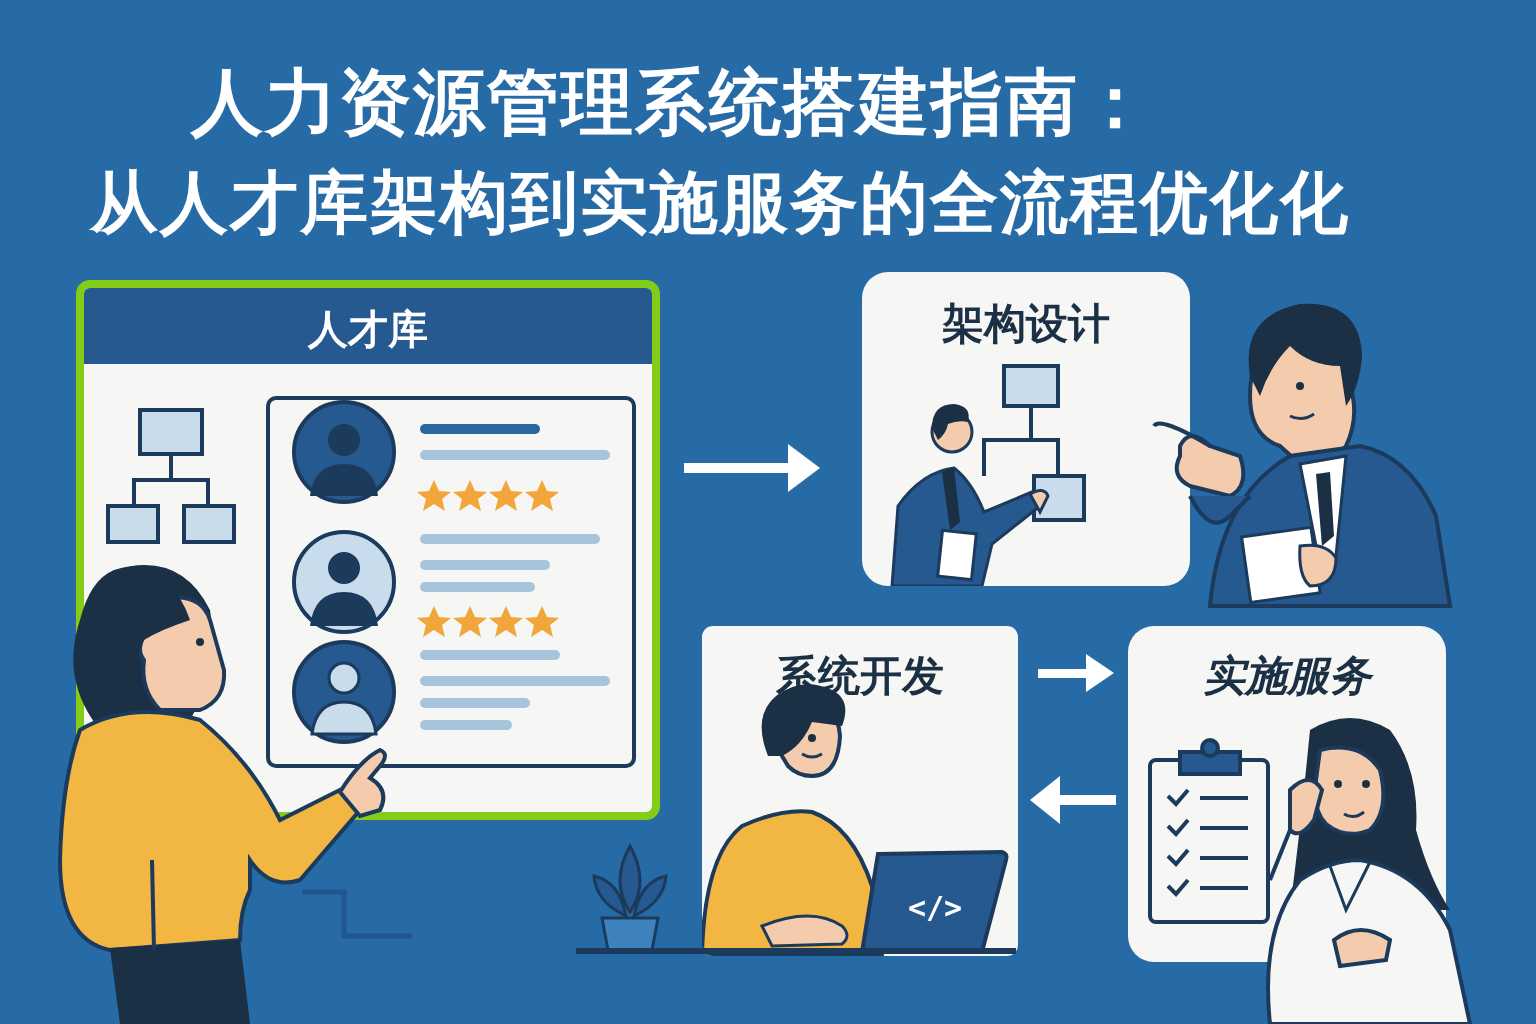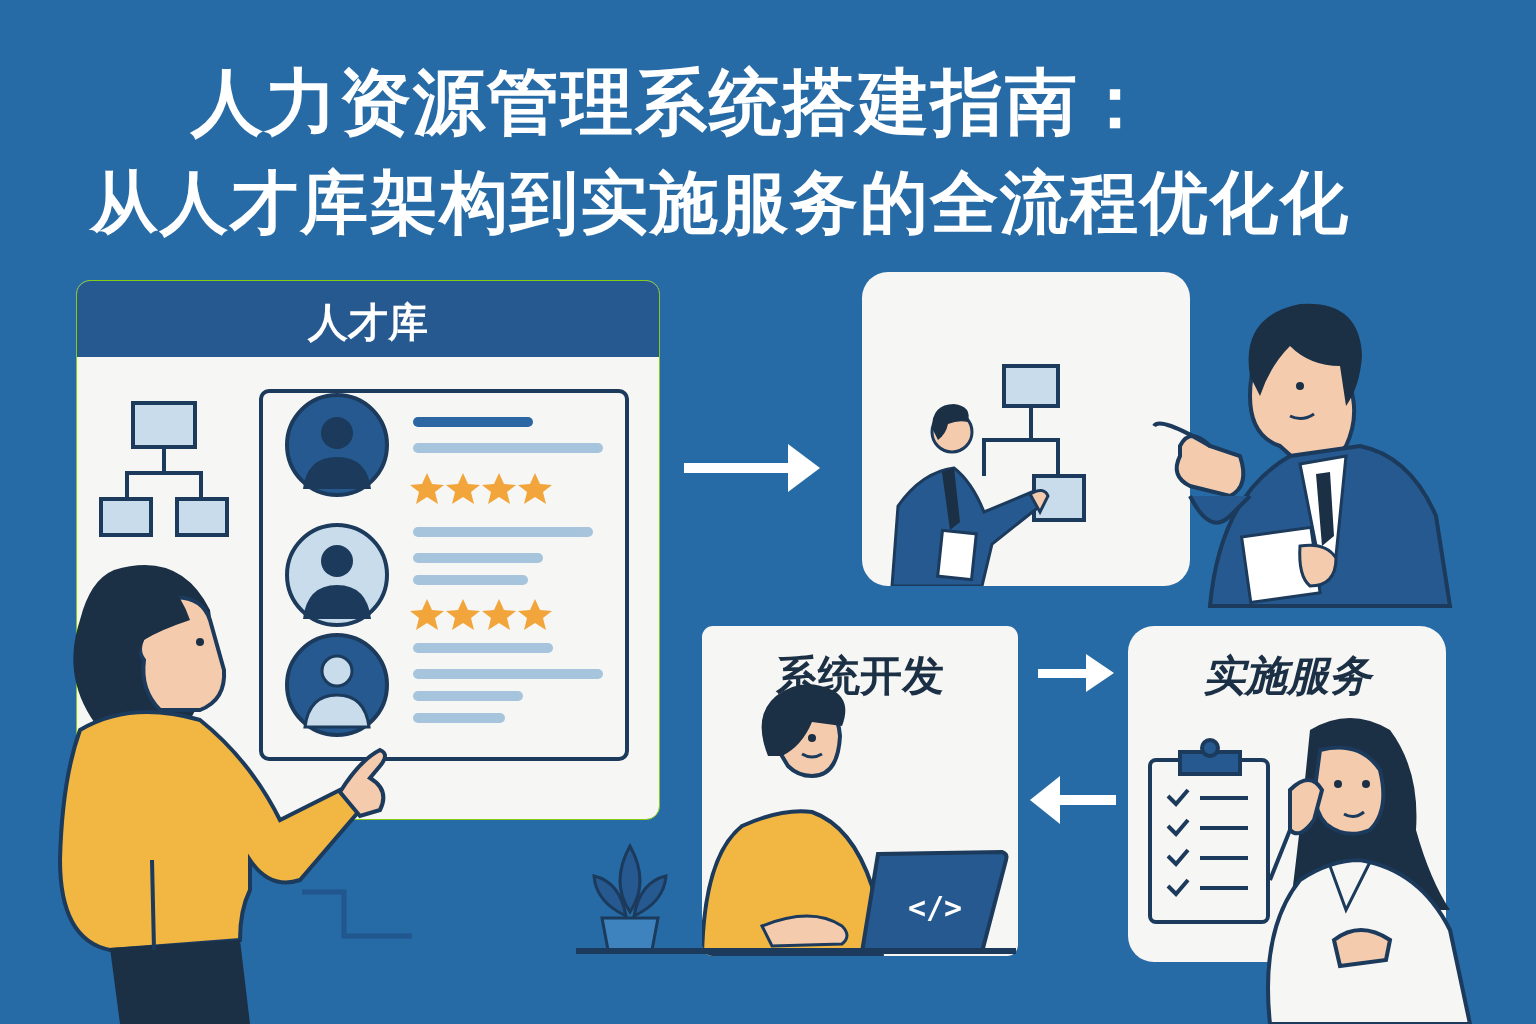--- a/index.html
+++ b/index.html
@@ -1,21 +1,21 @@
 <!DOCTYPE html>
 <html><head>
 <meta charset="utf-8">
 <style>
   * { margin:0; padding:0; box-sizing:border-box; }
   html, body { width:1536px; height:1024px; overflow:hidden; }
   body { background:#266BA6; font-family:"DejaVu Sans","Liberation Sans",sans-serif; position:relative; }
   .title { position:absolute; color:#fff; font-weight:bold; letter-spacing:2px; white-space:nowrap; }
   #title1 { left:163px; top:55px; font-size:72px;margin-left:28px; }
   #title2 { left:90px; top:158px; font-size:68px; }
-  .panel { position:absolute; background:#F6F6F4; border:1px solid #84cc16; border-radius:14px; overflow:hidden; }
+  .panel { position:absolute; background:#F6F6F4; border:8px solid #84cc16; border-radius:14px; overflow:hidden; }
   .card { position:absolute; background:#F6F6F4; border-radius:26px; overflow:hidden; }
   .card-label { position:absolute; width:100%; text-align:center; color:#1B2F45; font-weight:bold; font-size:42px; }
   svg { position:absolute; overflow:visible; }
 </style>
 </head>
 <body>
 
 <div class="title" id="title1">人力资源管理系统搭建指南：</div>
 <div class="title" id="title2">从人才库架构到实施服务的全流程优化化</div>
 
@@ -94,20 +94,21 @@
 <svg style="left:300px;top:890px;" width="150" height="50" viewBox="0 0 150 50">
   <polyline points="2,2 44,2 44,46 112,46" fill="none" stroke="#21578E" stroke-width="5"></polyline>
 </svg>
 
 <svg style="left:684px;top:444px;" width="140" height="52" viewBox="0 0 140 52">
   <rect x="0" y="19" width="108" height="10" fill="#fff"></rect>
   <polygon points="104,0 136,24 104,48" fill="#fff"></polygon>
 </svg>
 
 <div class="card" style="left:862px;top:272px;width:328px;height:314px;">
+  <div class="card-label" style="top:24px;">架构设计</div>
   <svg style="left:0;top:0;" width="328" height="314" viewBox="0 0 328 314">
     <rect x="142" y="94" width="54" height="40" fill="#C9DCEB" stroke="#1B3A5C" stroke-width="4"></rect>
     <line x1="169" y1="134" x2="169" y2="168" stroke="#1B3A5C" stroke-width="4"></line>
     <polyline points="122,204 122,168 196,168 196,204" fill="none" stroke="#1B3A5C" stroke-width="4"></polyline>
     <rect x="172" y="204" width="50" height="44" fill="#C9DCEB" stroke="#1B3A5C" stroke-width="4"></rect>
 
     <circle cx="90" cy="160" r="20" fill="#F5CBAE" stroke="#1B3A5C" stroke-width="3"></circle>
     <path d="M70 156 Q70 132 92 132 Q110 134 106 150 Q96 148 86 152 Q84 162 76 168 Z" fill="#1B2F45"></path>
     <path d="M30 314 L36 234 Q60 200 92 196 Q110 210 122 240 L170 220 L178 234 L130 272 L120 314 Z" fill="#25598F" stroke="#1B3A5C" stroke-width="3"></path>
     <polygon points="80,200 92,196 98,250 88,258" fill="#1B2F45"></polygon>

